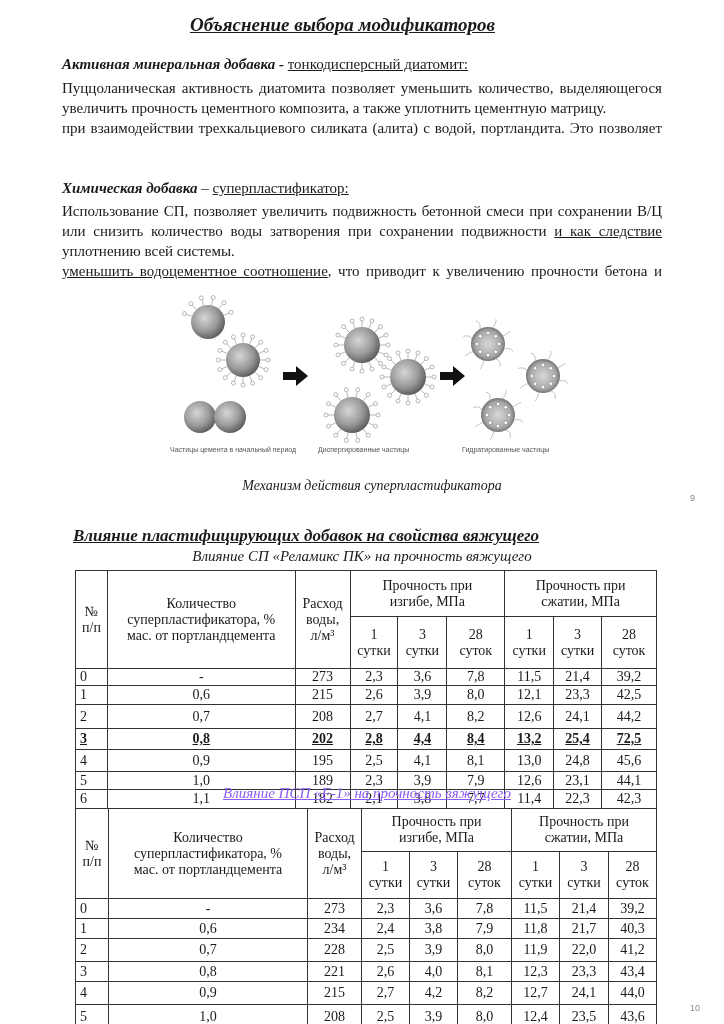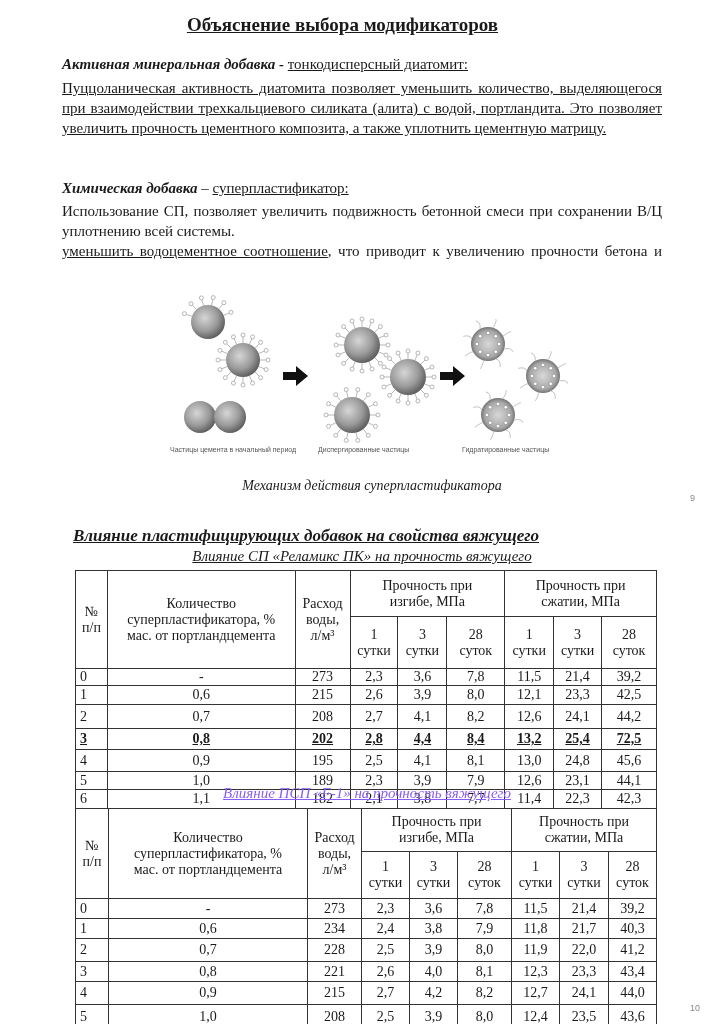--- a/index.html
+++ b/index.html
@@ -1,65 +1,66 @@
 <!DOCTYPE html>
 <html><head>
   <meta charset="utf-8">
   <style>
     html, body { margin: 0; padding: 0; background: #ffffff; }
     body { width: 724px; height: 1024px; position: relative; overflow: hidden;
            font-family: "Liberation Serif", "DejaVu Serif", serif; color: #1a1a1a; }
     .abs { position: absolute; }
     .title1 { left: 0; width: 585px; top: 14px; text-align: center; font-size: 19px;
-              font-weight: bold; text-decoration: underline; padding-left: 100px; box-sizing: border-box; }
+              font-weight: bold; font-style: italic; text-decoration: underline; padding-left: 100px; box-sizing: border-box; }
     .section-head { left: 62px; font-size: 15px; }
     .section-head .bi { font-weight: bold; font-style: italic; }
     .section-head .u { text-decoration: underline; }
     .para { left: 62px; width: 600px; font-size: 15px; line-height: 20px; text-align: justify; }
     .para .u { text-decoration: underline; }
     .para-line { display: block; text-align-last: justify; }
     .para-line.last { text-align-last: left; }
 
     
     .illus { left: 170px; top: 280px; width: 405px; height: 185px; }
     .illus-label { font-family: "Liberation Sans", "DejaVu Sans", sans-serif; font-size: 7px; fill: #555; }
     .caption-ital { left: 0; width: 724px; text-align: center; font-style: italic; font-size: 14px; padding-left: 20px; box-sizing: border-box; }
     .page-num { font-family: "Liberation Sans", "DejaVu Sans", sans-serif; font-size: 9px; color: #888; }
 
     .title2 { left: 0; width: 612px; top: 526px; text-align: center; font-size: 17px;
               font-weight: bold; font-style: italic; text-decoration: underline; }
-    .subtitle { left: 0; width: 724px; text-align: center; font-size: 15px; font-style: italic; text-decoration: underline; }
+    .subtitle { left: 0; width: 724px; text-align: center; font-size: 15px; font-style: italic; }
 
     table.data { position: absolute; border-collapse: collapse; font-size: 14px; background: transparent; }
     table.data td, table.data th { border: 1px solid #333; text-align: center; padding: 0; font-weight: normal; line-height: 16px; }
     table.data th { vertical-align: middle; }
     table.data td.num { text-align: left; padding-left: 4px; }
     table.data tr.hl td { font-weight: bold; text-decoration: underline; }
     .overlay-caption { left: 0; width: 724px; top: 785px; text-align: center; font-size: 15px;
                        font-style: italic; text-decoration: underline; color: #8b5cf6; padding-left: 10px; box-sizing: border-box; }
   </style>
 </head>
 <body>
 
 <div class="abs title1">Объяснение выбора модификаторов</div>
 
 <div class="abs section-head" style="top:56px;">
   <span class="bi">Активная минеральная добавка - </span><span class="u">тонкодисперсный диатомит:</span>
 </div>
-<div class="abs para" style="top:78px;text-decoration:underline;">
+<div class="abs para" style="top:78px;">
   <span class="para-line">Пуццоланическая активность диатомита позволяет уменьшить количество, выделяющегося</span>
+  <span class="para-line last">увеличить прочность цементного композита, а также уплотнить цементную матрицу.</span>
   <span class="para-line">при взаимодействии трехкальциевого силиката (алита) с водой, портландита. Это позволяет</span>
-  <span class="para-line last">увеличить прочность цементного композита, а также уплотнить цементную матрицу.</span>
 </div>
 
 <div class="abs section-head" style="top:180px;">
   <span class="bi">Химическая добавка</span><span> – </span><span class="u">суперпластификатор:</span>
 </div>
 <div class="abs para" style="top:201px;">
   <span class="para-line">Использование СП, позволяет увеличить подвижность бетонной смеси при сохранении В/Ц</span>
+  <span class="para-line"><span>или снизить количество воды затворения при сохранении подвижности </span><span class="u">и как следствие</span></span>
   <span class="para-line last">уплотнению всей системы.</span>
   <span class="para-line"><span class="u">уменьшить водоцементное соотношение</span><span>, что приводит к увеличению прочности бетона и</span></span>
 </div>
 
 <svg class="abs illus" viewBox="0 0 405 185">
   <defs>
     <radialGradient id="ball" cx="40%" cy="38%" r="65%">
       <stop offset="0%" stop-color="#d6d6d6"></stop>
       <stop offset="60%" stop-color="#9a9a9a"></stop>
       <stop offset="100%" stop-color="#5a5a5a"></stop>

